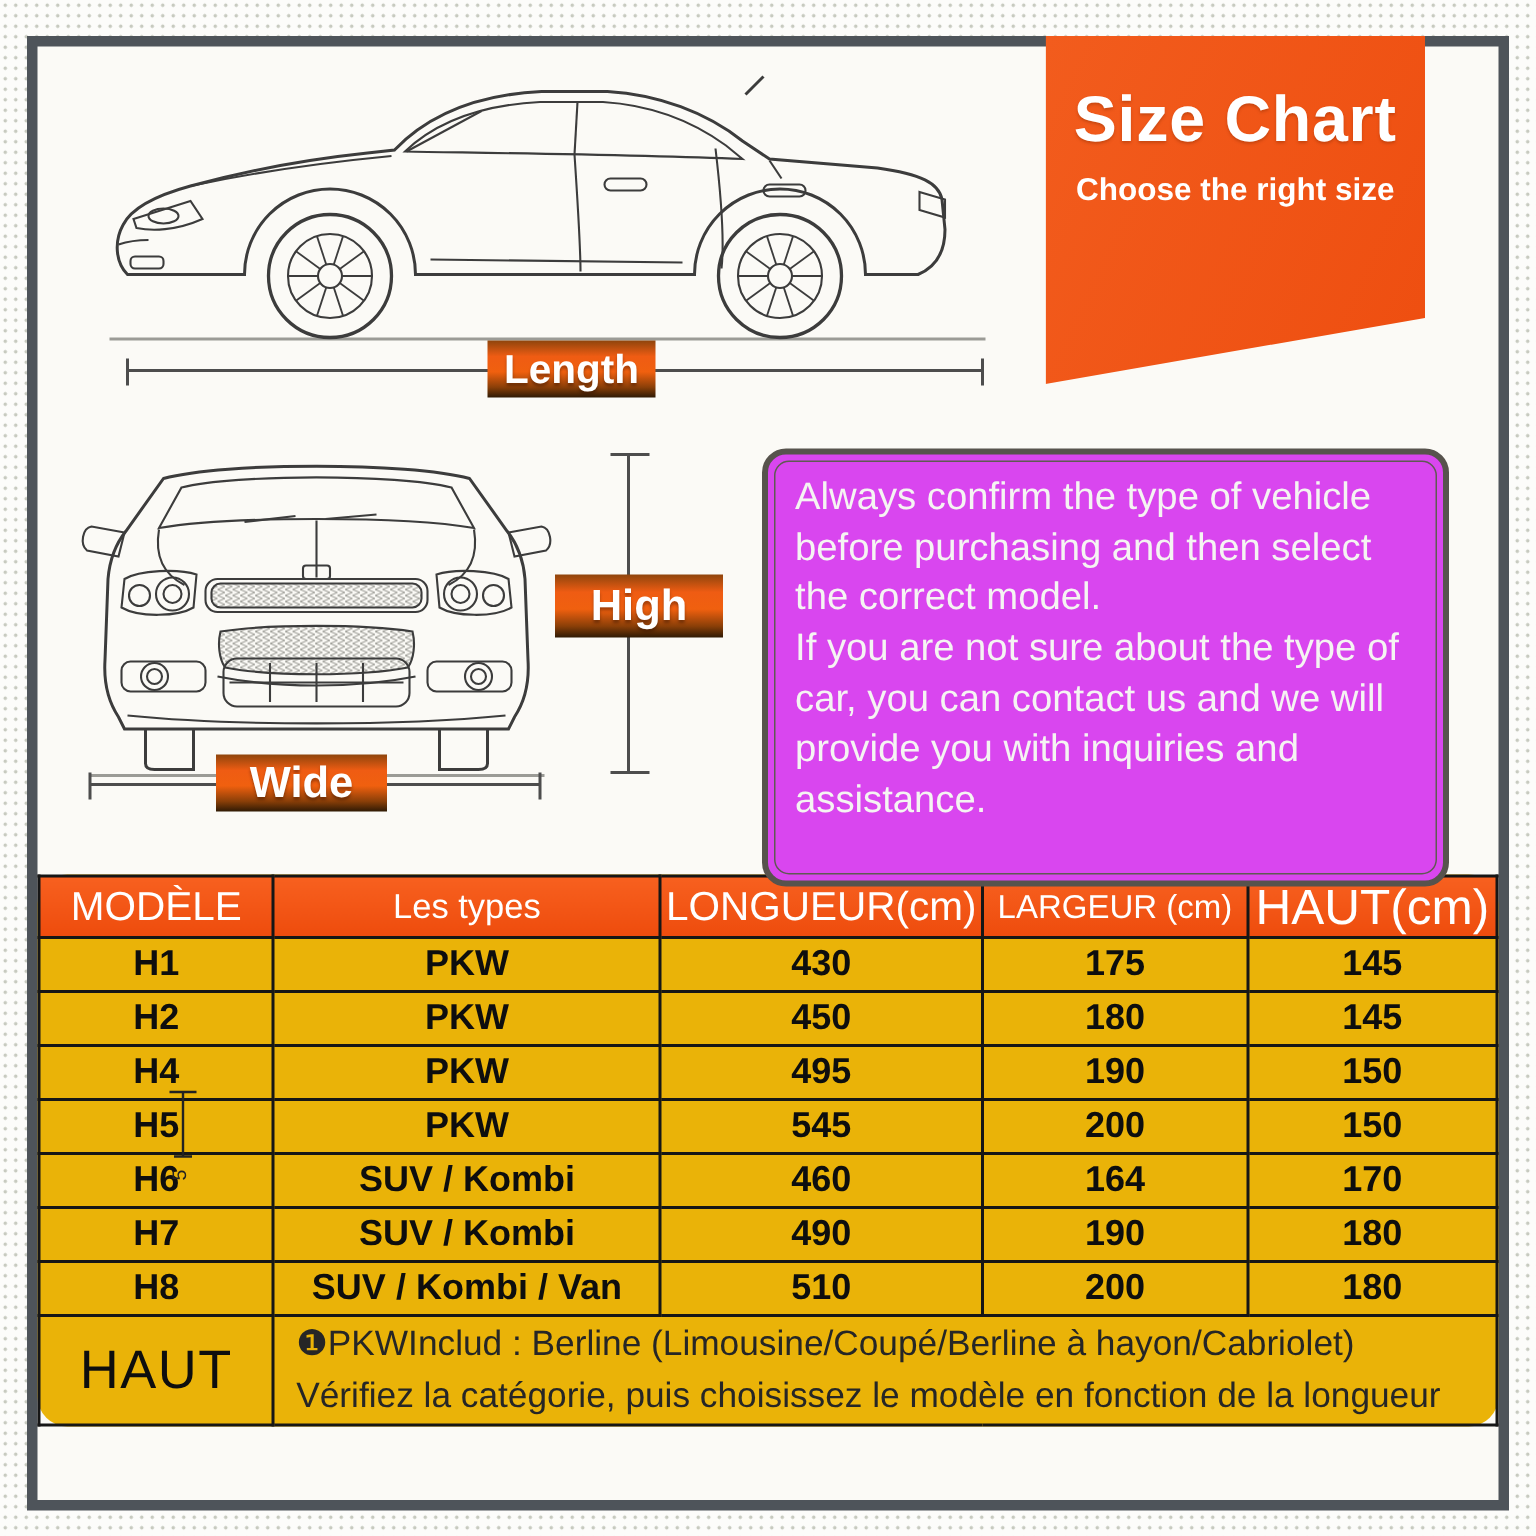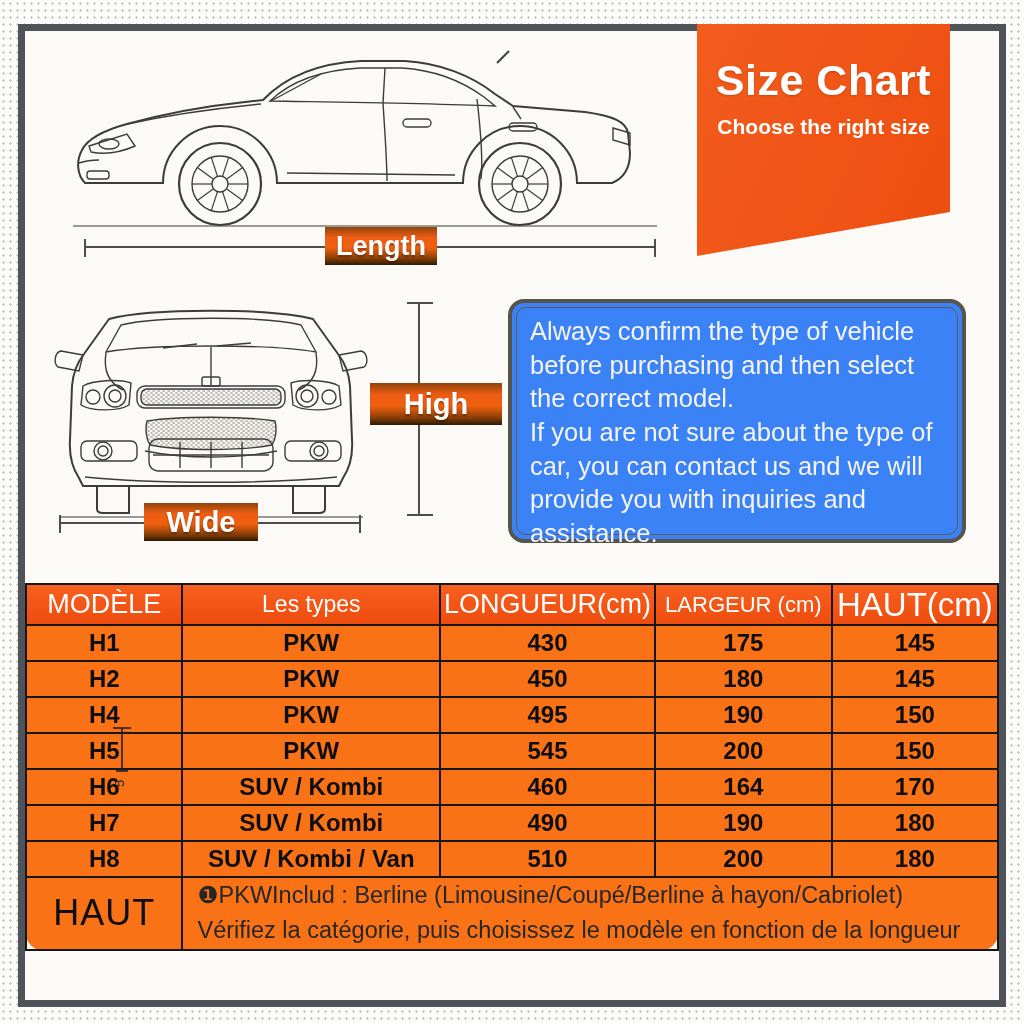--- a/index.html
+++ b/index.html
@@ -31,36 +31,36 @@
   .vline::before,.vline::after{content:"";position:absolute;left:-13px;width:26px;height:2px;background:#4d4d4d;}
   .vline::before{top:-1px;}.vline::after{bottom:-1px;}
   
   .badge{
     position:absolute; display:flex;align-items:center;justify-content:center;
     background:linear-gradient(180deg,#8f450c 0%,#ef5c13 28%,#f0600f 55%,#8a3f08 82%,#2f1a04 100%);
     color:#fff;font-weight:bold;text-shadow:0 2px 2px rgba(40,15,0,.4);
     z-index:4;
   }
   #length-badge{left:300px;top:196px;width:112px;height:38px;font-size:27px;}
-  #high-badge{left:345px;top:352px;width:132px;height:42px;font-size:29px;}
+  #high-badge{left:345px;top:352px;width:112px;height:42px;font-size:29px;}
   #wide-badge{left:119px;top:472px;width:114px;height:38px;font-size:29px;}
   
   .info-box{
-    position:absolute;left:483px;top:268px;width:458px;height:244px;
-    background:#3b82f6;border:4px solid #57534d;border-radius:16px;
+    position:absolute;left:483px;top:268px;width:458px;height:292px;
+    background:#d946ef;border:4px solid #57534d;border-radius:16px;
     box-sizing:border-box;z-index:3;
   }
   .info-box::before{content:"";position:absolute;inset:4px;border:1.5px solid #5f5a53;border-radius:10px;pointer-events:none;}
   .info-text{position:absolute;inset:12px 18px;color:#f5f4f2;font-size:25.5px;line-height:1.32;}
   .info-text p{margin:0;}
   
   .size-table{
     position:absolute;left:0;right:0;top:552px;bottom:0;
     border-collapse:collapse;width:100%;table-layout:fixed;
-    background:#f97316;
+    background:#eab308;
     border-radius:20px;
   }
   .size-table col:nth-child(1){width:16.1%;}
   .size-table col:nth-child(2){width:26.5%;}
   .size-table col:nth-child(3){width:22.1%;}
   .size-table col:nth-child(4){width:18.2%;}
   .size-table col:nth-child(5){width:17.1%;}
   .size-table th,.size-table td{border:2.5px solid #161616;text-align:center;padding:0;}
   .size-table th{
     background:linear-gradient(180deg,#f7601f 0%,#ee4c0d 100%);

